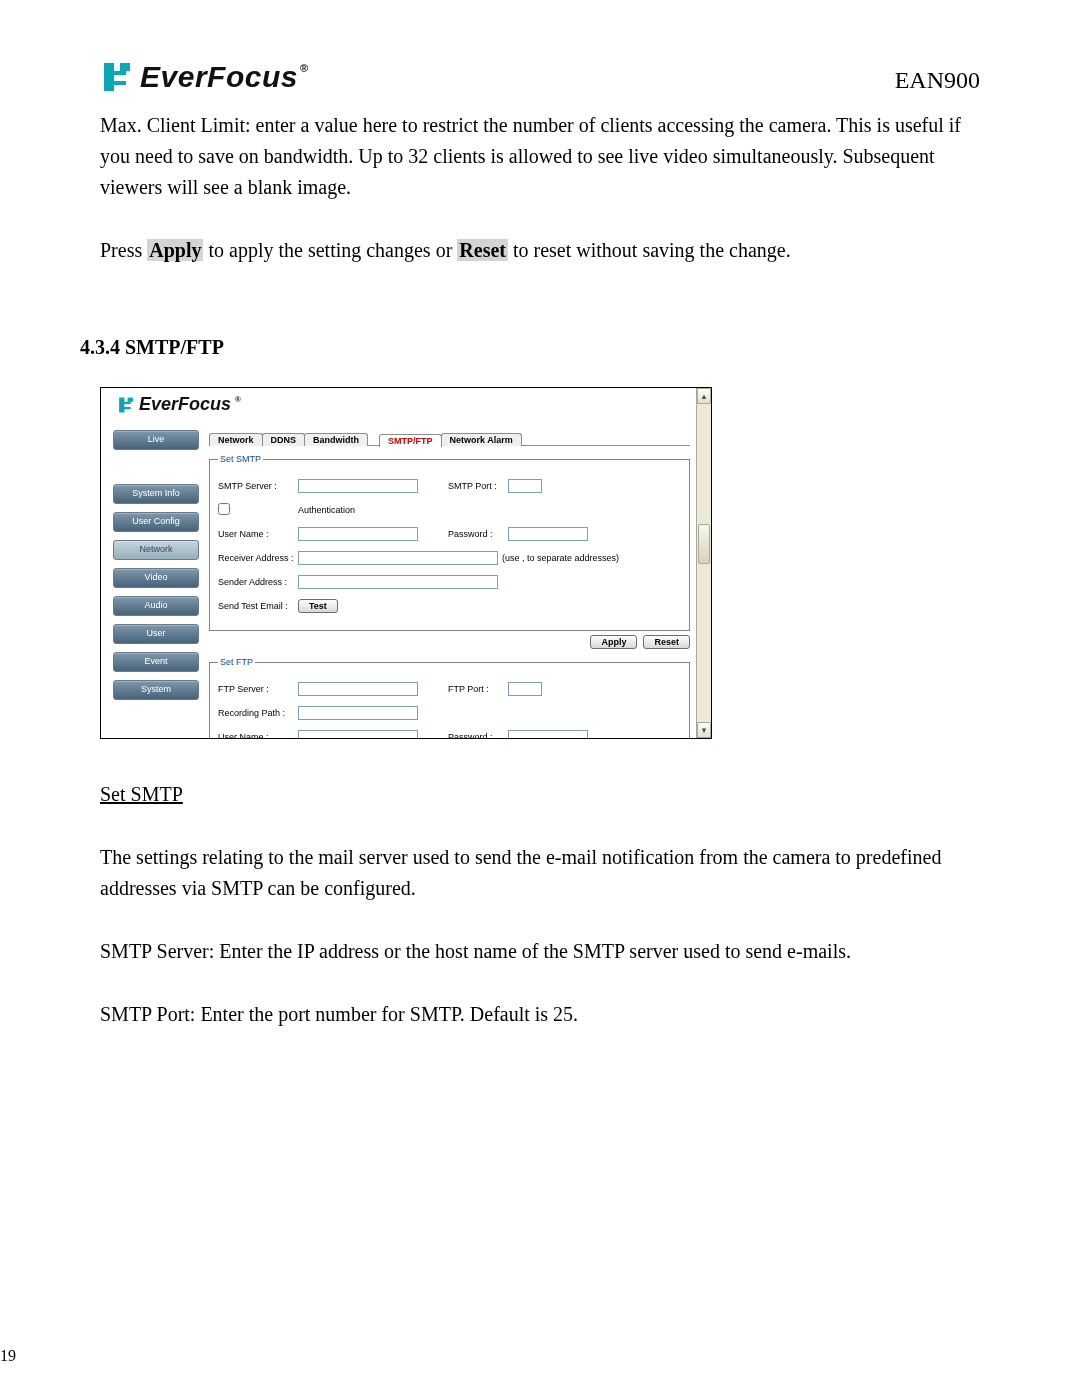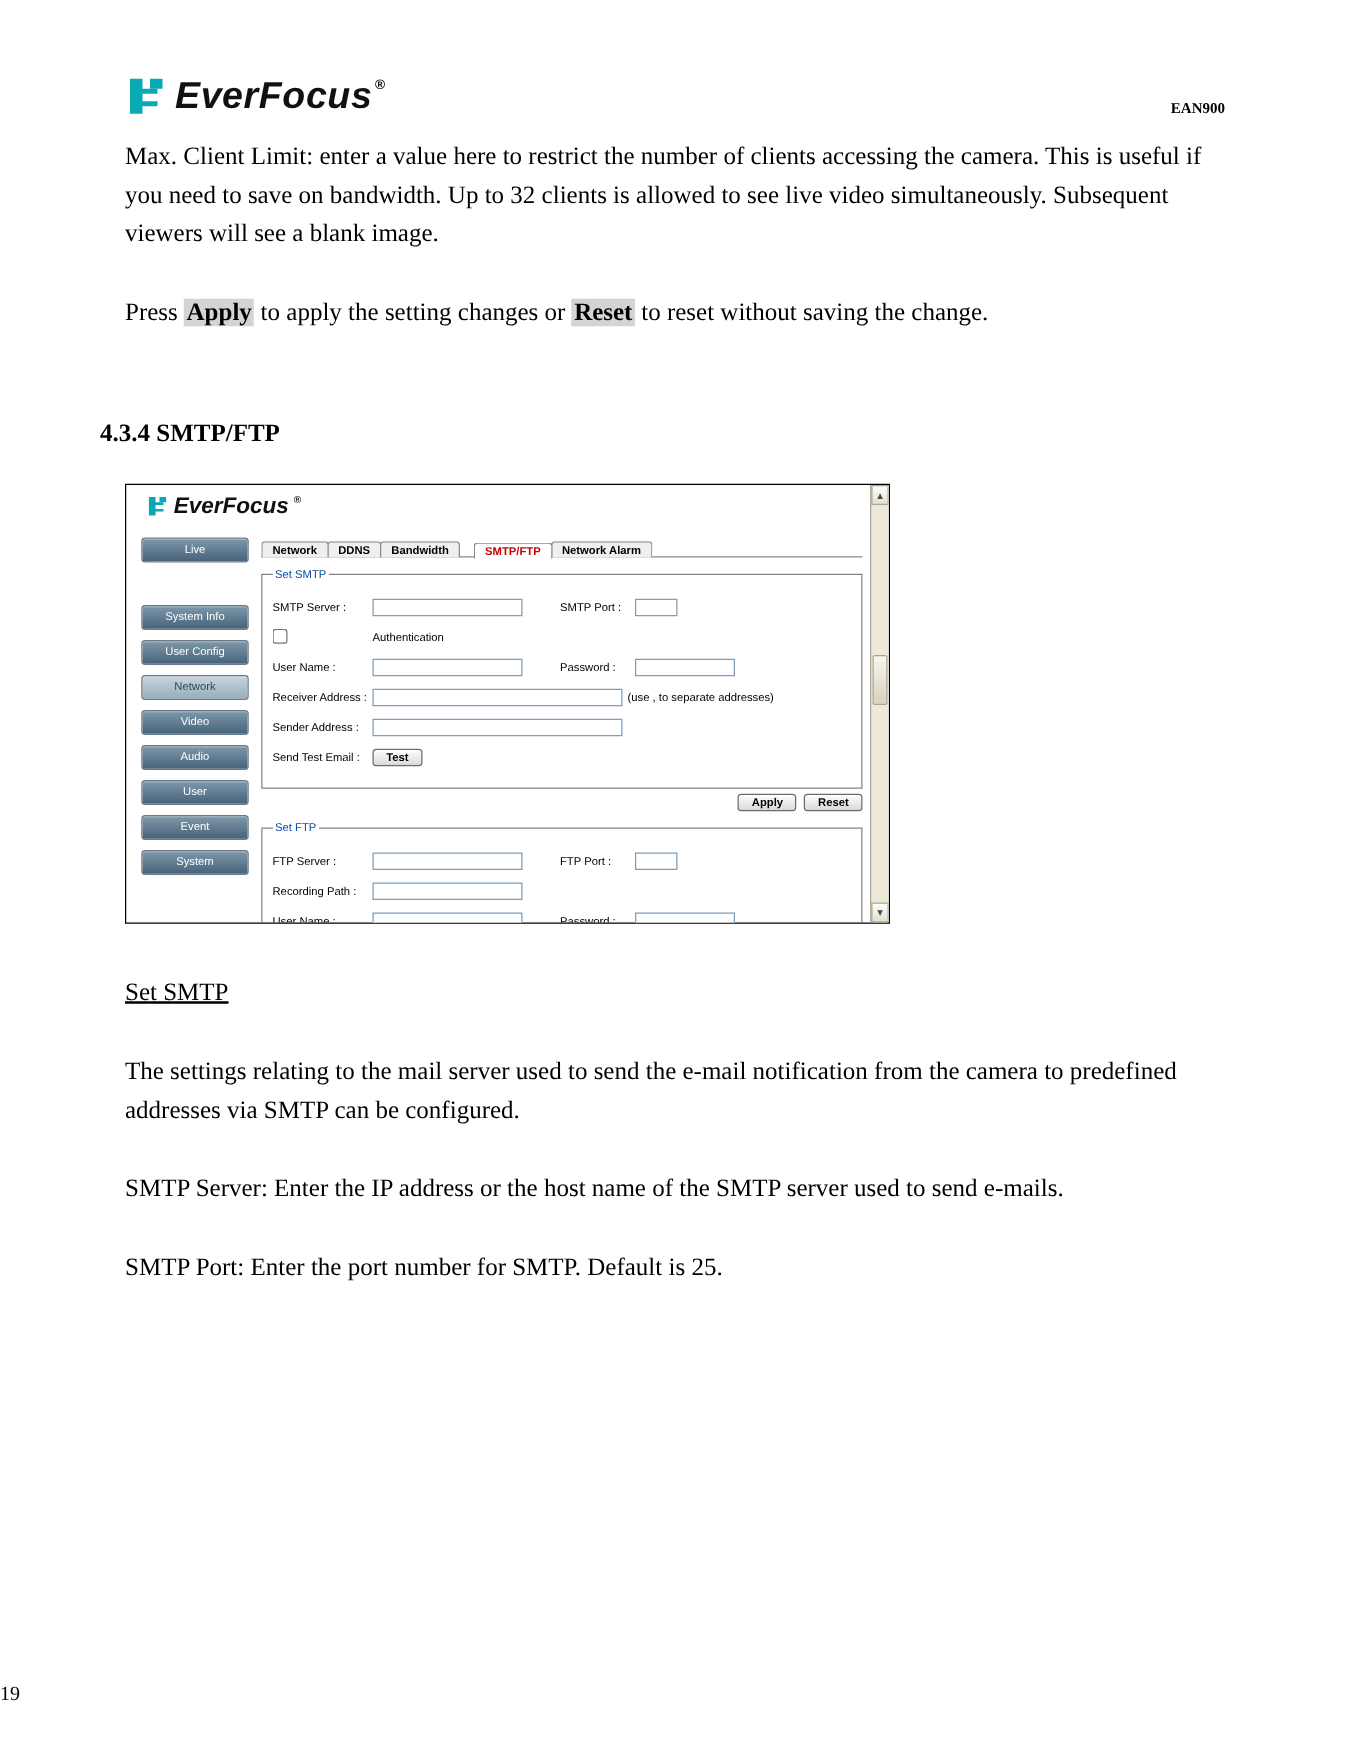--- a/index.html
+++ b/index.html
@@ -47,22 +47,22 @@
     align-items: flex-start;
   }
   .logo-text .reg {
     font-size: 11px;
     margin-left: 2px;
     font-style: normal;
     position: relative;
     top: 2px;
   }
   .model-no {
-    font-weight: 700;
-    font-size: 12px;
+    font-weight: 400;
+    font-size: 24px;
   }
 
   
   .body-text {
     font-size: 20px;
     line-height: 1.55;
   }
   .body-text p { margin: 0 0 32px 0; }
   .hl {
     background: #d4d4d4;

